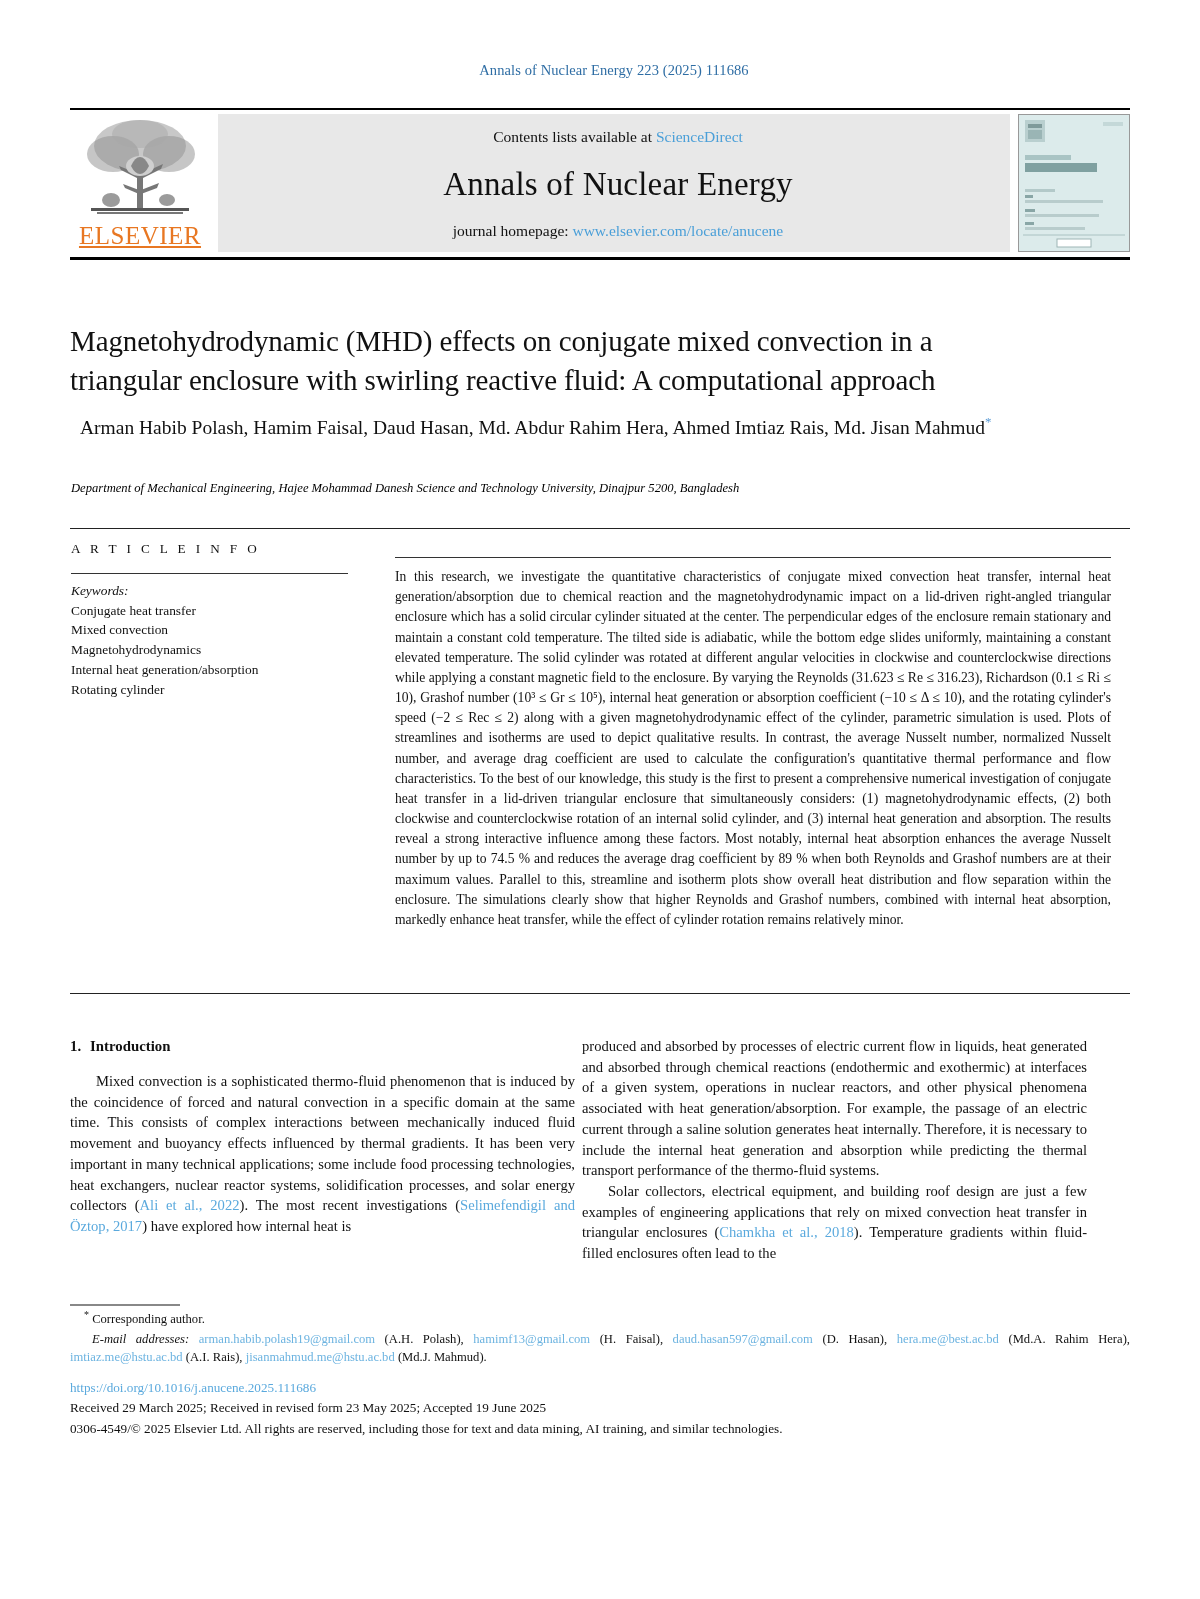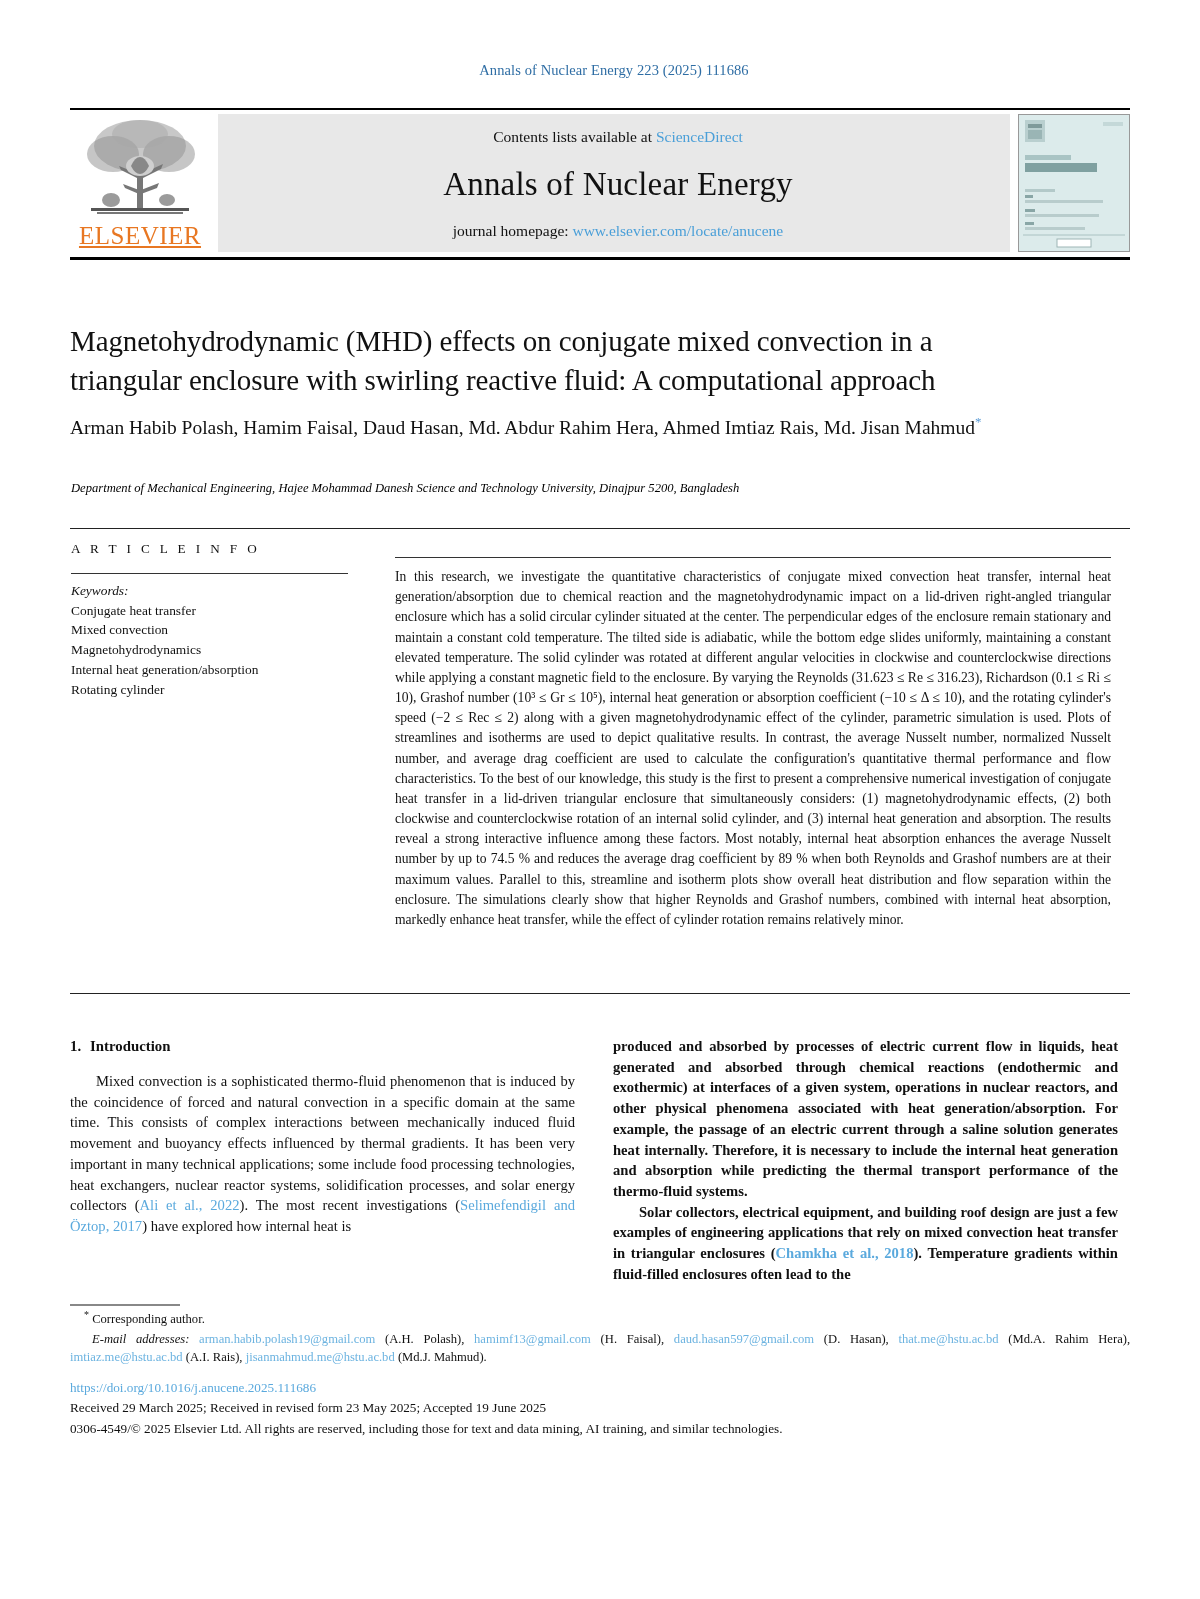--- a/index.html
+++ b/index.html
@@ -118,21 +118,21 @@
     left: 70px;
     width: 940px;
     font-size: 29px;
     line-height: 1.34;
     color: #111;
     letter-spacing: -0.1px;
   }
   .authors {
     position: absolute;
     top: 412px;
-    left: 70px;
+    left: 80px;
     width: 940px;
     font-size: 19.5px;
     line-height: 1.47;
     color: #111;
   }
   .authors .star { color: #5b9bd5; font-size: 13px; vertical-align: super; }
   .affiliation {
     position: absolute;
     top: 481px;
     left: 71px;
@@ -205,21 +205,21 @@
   .col {
     position: absolute;
     top: 0;
     width: 505px;
     font-size: 14.6px;
     line-height: 1.42;
     color: #111;
     text-align: justify;
   }
   .col-left { left: 0; }
-  .col-right { left: 543px; font-weight: bold; }
+  .col-right { left: 512px; }
   .h2 {
     font-size: 14.8px;
     font-weight: bold;
     margin: 0 0 14px 0;
     color: #111;
   }
   .h2 .num { margin-right: 9px; }
   .para { margin: 0; text-indent: 26px; }
   .para + .para { margin-top: 0; }
   a.cite { color: #5aa9dd; text-decoration: none; }
@@ -379,21 +379,21 @@
       <span>Corresponding author.</span>
     </div>
     <div class="fn-emails">
       <span class="lbl">E-mail addresses:</span>
       <a class="mail" href="#">arman.habib.polash19@gmail.com</a>
       <span>(A.H. Polash),</span>
       <a class="mail" href="#">hamimf13@gmail.com</a>
       <span>(H. Faisal),</span>
       <a class="mail" href="#">daud.hasan597@gmail.com</a>
       <span>(D. Hasan),</span>
-      <a class="mail" href="#">that.me@hstu.ac.bd</a>
+      <a class="mail" href="#">hera.me@best.ac.bd</a>
       <span>(Md.A. Rahim Hera),</span>
       <a class="mail" href="#">imtiaz.me@hstu.ac.bd</a>
       <span>(A.I. Rais),</span>
       <a class="mail" href="#">jisanmahmud.me@hstu.ac.bd</a>
       <span>(Md.J. Mahmud).</span>
     </div>
   </div>
 
   <div class="doi-block">
     <div><a class="doi" href="#">https://doi.org/10.1016/j.anucene.2025.111686</a></div>

